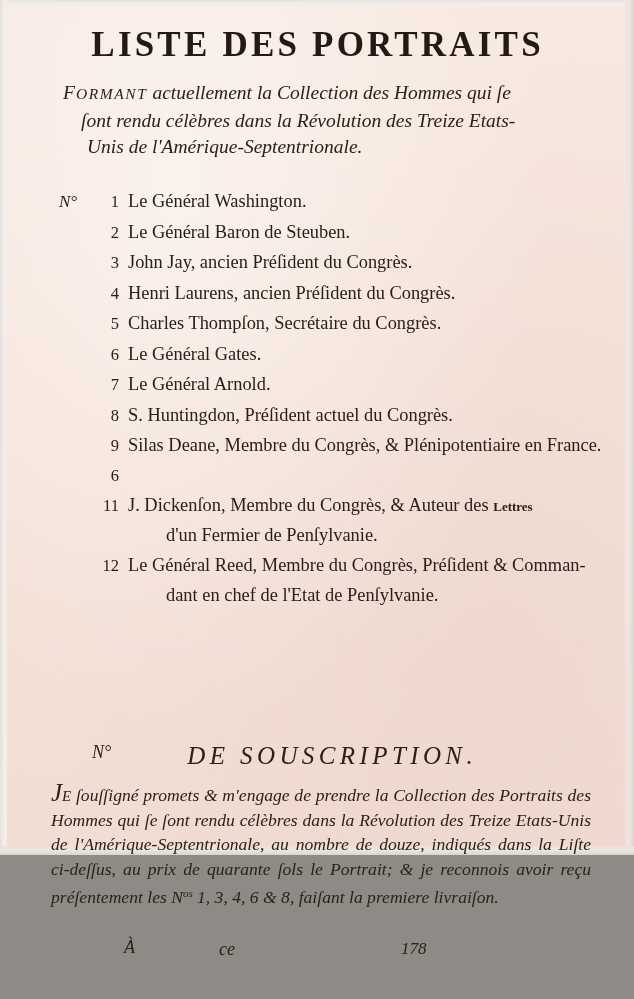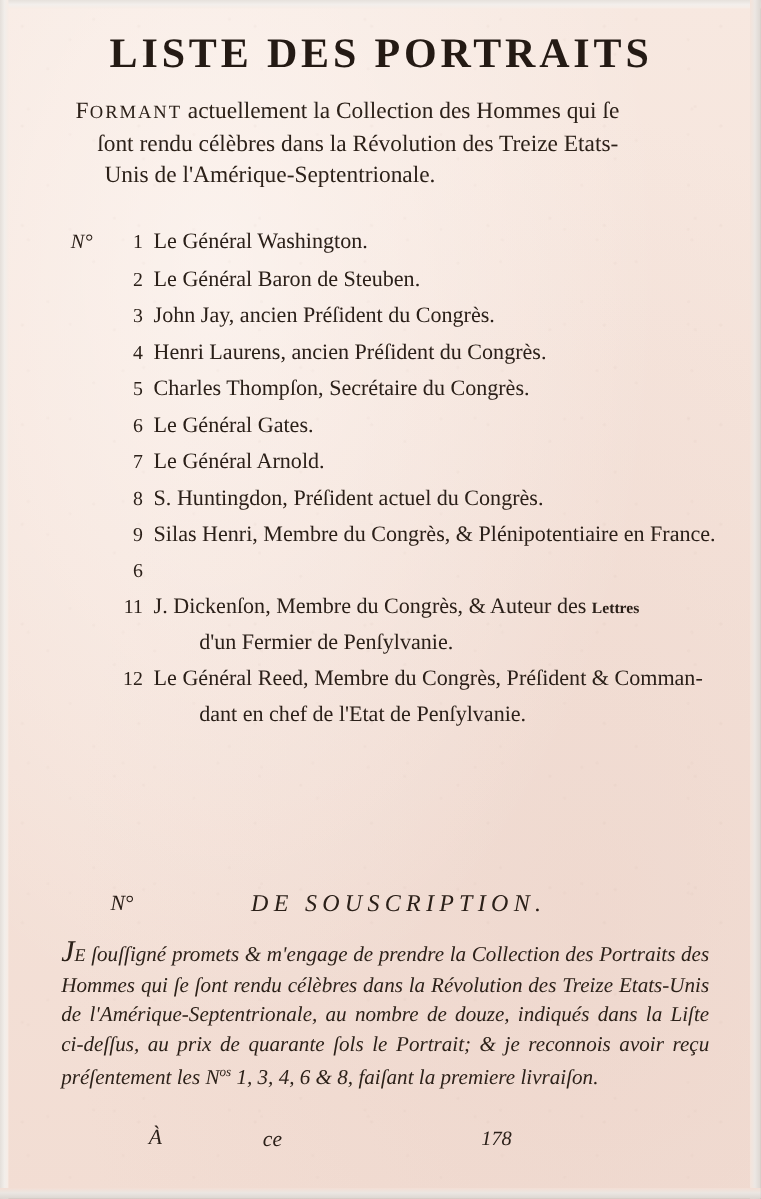--- a/index.html
+++ b/index.html
@@ -11,21 +11,21 @@
     width: 634px;
     height: 999px;
     overflow: hidden;
     font-family: "Liberation Serif", "DejaVu Serif", serif;
   }
 
   
   #sheet {
     position: relative;
     width: 634px;
-    height: 999px;
+    height: 855px;
     box-sizing: border-box;
     background:
       radial-gradient(ellipse at 28% 22%, rgba(255,252,250,0.55) 0%, rgba(255,252,250,0) 58%),
       radial-gradient(ellipse at 78% 78%, rgba(232,206,196,0.40) 0%, rgba(232,206,196,0) 62%),
       linear-gradient(180deg, #f7e8e0 0%, #f5e3da 45%, #f2ddd3 100%);
     color: #2b2019;
   }
   
   #mat-top, #mat-left, #mat-right, #mat-bottom {
     position: absolute;
@@ -76,20 +76,21 @@
     color: #241a14;
     font-family: "Liberation Serif", "DejaVu Serif", serif;
   }
 
   
   #subtitle {
     position: absolute;
     top: 73px;
     left: 48px;
     width: 540px;
+    font-style: italic;
     font-size: 19.5px;
     line-height: 26.5px;
     color: #2c2119;
   }
   #subtitle .ln { display: block; white-space: nowrap; }
   #subtitle .ln.l1 { padding-left: 8px; }
   #subtitle .ln.l2 { padding-left: 26px; }
   #subtitle .ln.l3 { padding-left: 32px; }
   .smallcaps-lead {
     font-size: 15.5px;
@@ -149,21 +150,21 @@
     top: 0;
     font-style: italic;
     font-size: 18px;
   }
   #sub-head-title {
     position: absolute;
     left: 0; right: 0;
     top: 0;
     text-align: center;
     font-style: italic;
-    font-size: 20px;
+    font-size: 25px;
     letter-spacing: 4.4px;
     text-indent: 4.4px;
     padding-left: 28px;
   }
 
   
   #sub-body {
     position: absolute;
     top: 776px;
     left: 44px;
@@ -254,21 +255,21 @@
           <span class="entry"><span>Le Général </span><span class="nm">Arnold</span><span>.</span></span>
         </div>
         <div class="item">
           <span class="no-label blank">N°</span>
           <span class="num">8</span>
           <span class="entry"><span class="nm">S. Huntingdon</span><span>, Préſident actuel du Congrès.</span></span>
         </div>
         <div class="item">
           <span class="no-label blank">N°</span>
           <span class="num">9</span>
-          <span class="entry"><span class="nm">Silas Henri</span><span>, Membre du Congrès, &amp; Plénipotentiaire en France.</span></span>
+          <span class="entry"><span class="nm">Silas Deane</span><span>, Membre du Congrès, &amp; Plénipotentiaire en France.</span></span>
         </div>
         <div class="item">
           <span class="no-label blank">N°</span>
           <span class="num">6</span>
         </div>
         <div class="item">
           <span class="no-label blank">N°</span>
           <span class="num">11</span>
           <span class="entry"><span class="nm">J. Dickenſon</span><span>, Membre du Congrès, &amp; Auteur des </span><span class="lettres">Lettres</span></span>
         </div>

